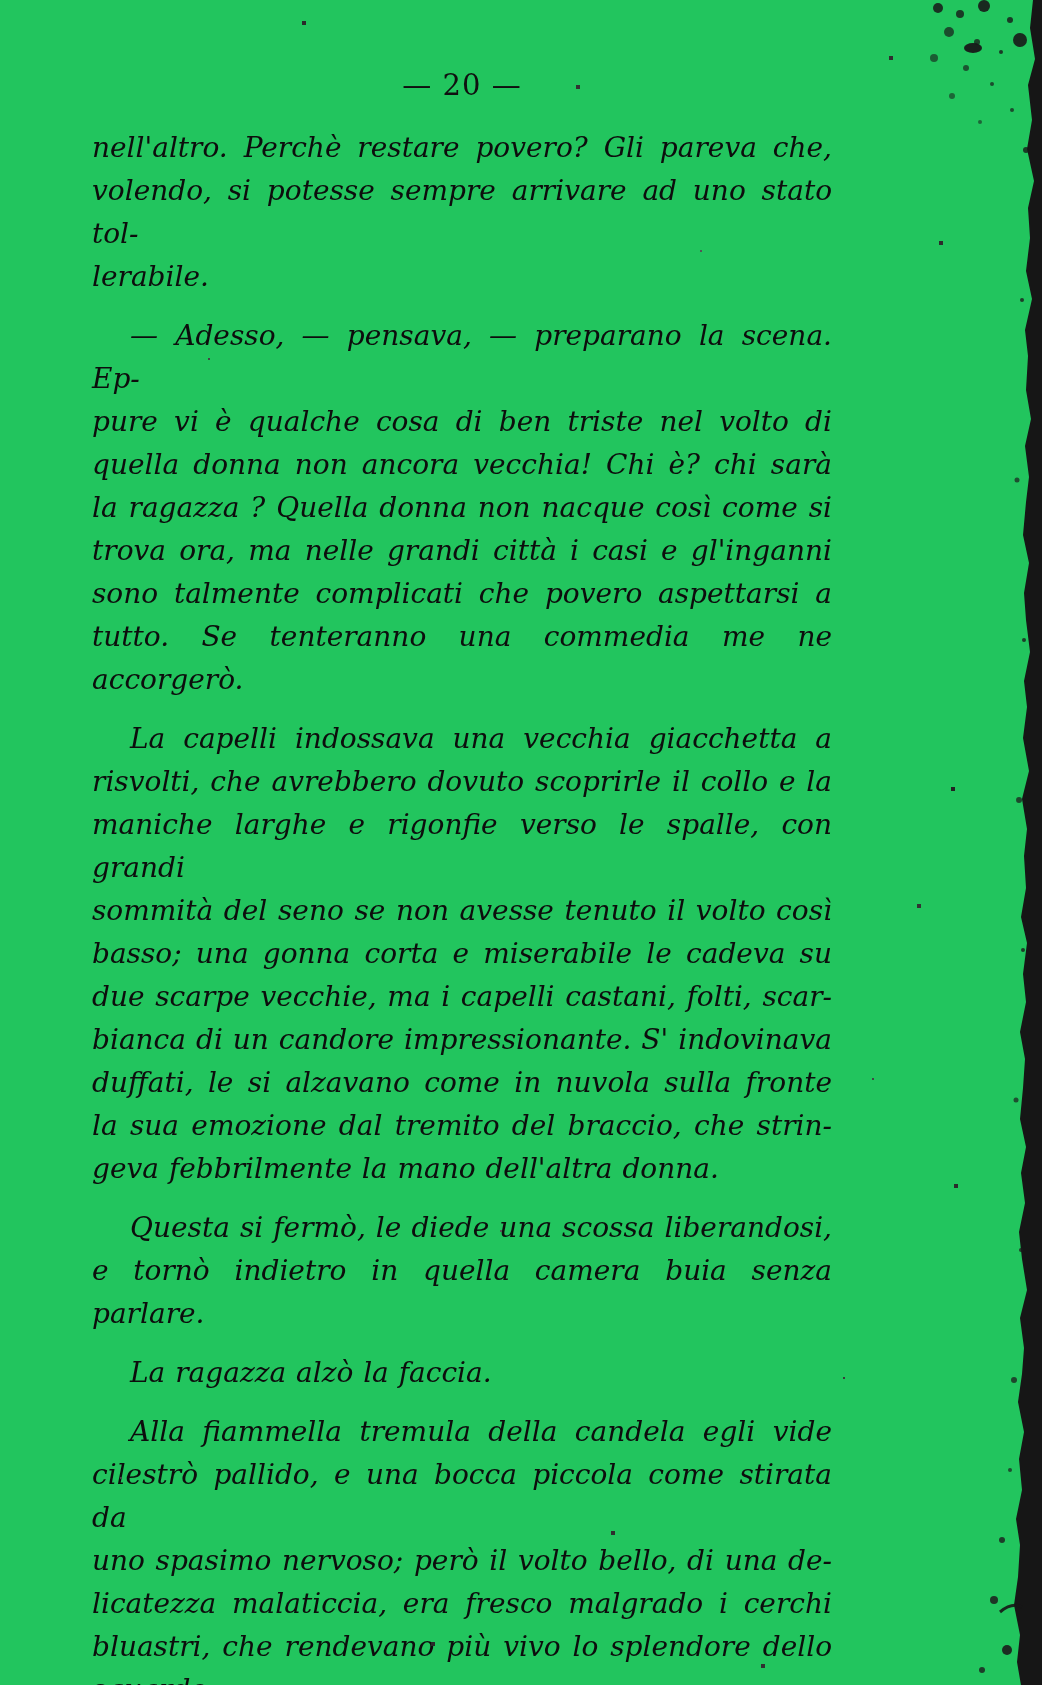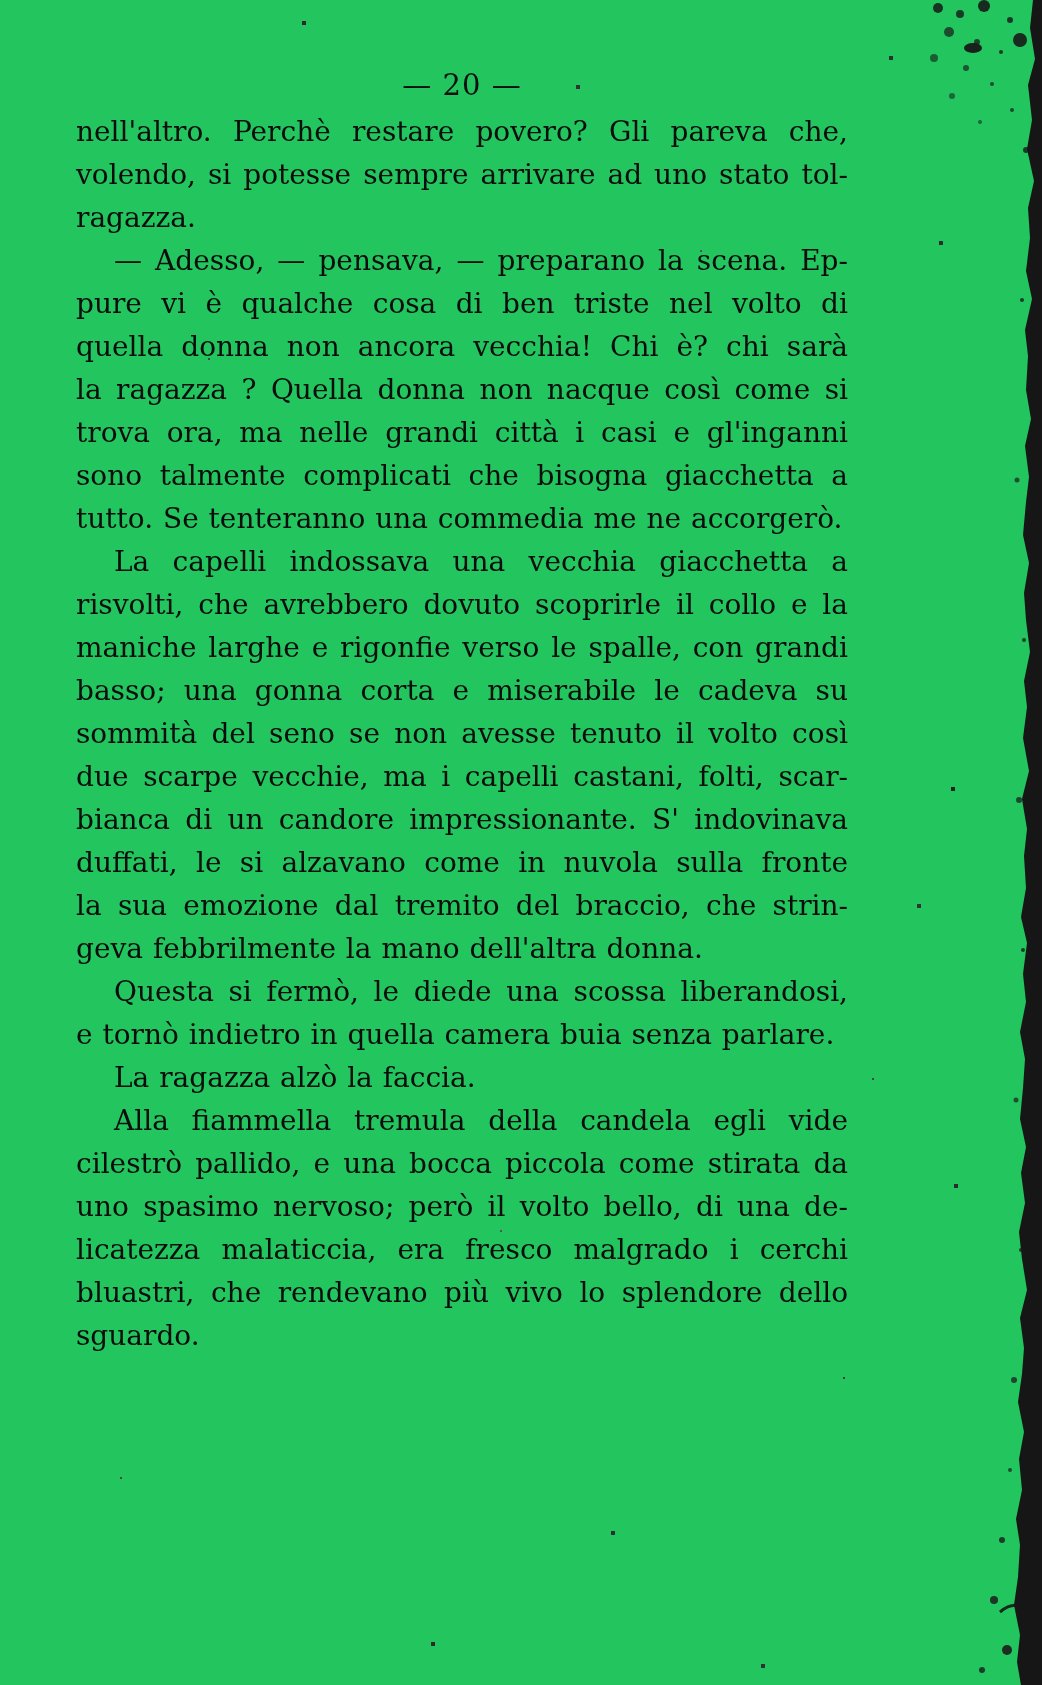--- a/index.html
+++ b/index.html
@@ -23,21 +23,21 @@
     letter-spacing: 1px;
     color: #101010;
   }
   .text-block {
     position: absolute;
     top: 110px; left: 76px; width: 772px;
     font-size: 28px;
     line-height: 43px;
     color: #0d0d0d;
   }
-  .paragraph { margin: 0; }
+  .paragraph { margin: 16px; font-style: italic; }
   .line {
     text-align: justify;
     text-align-last: justify;
     word-spacing: 1px;
   }
   .line.last { text-align-last: left; }
   .paragraph.indent .line.first { text-indent: 38px; }
 
   
   .specks {
@@ -71,37 +71,37 @@
 <body>
 
 <div class="page">
 
   <div class="page-number">— 20 —</div>
 
   <div class="text-block">
       <div class="paragraph">
         <div class="line first">nell'altro. Perchè restare povero? Gli pareva che,</div>
         <div class="line">volendo, si potesse sempre arrivare ad uno stato tol-</div>
-        <div class="line last">ragazza.</div>
+        <div class="line last">lerabile.</div>
       </div>
       <div class="paragraph indent">
         <div class="line first">— Adesso, — pensava, — preparano la scena. Ep-</div>
         <div class="line">pure vi è qualche cosa di ben triste nel volto di</div>
         <div class="line">quella donna non ancora vecchia! Chi è? chi sarà</div>
         <div class="line">la ragazza ? Quella donna non nacque così come si</div>
         <div class="line">trova ora, ma nelle grandi città i casi e gl'inganni</div>
-        <div class="line">sono talmente complicati che bisogna giacchetta a</div>
+        <div class="line">sono talmente complicati che povero aspettarsi a</div>
         <div class="line last">tutto. Se tenteranno una commedia me ne accorgerò.</div>
       </div>
       <div class="paragraph indent">
         <div class="line first">La capelli indossava una vecchia giacchetta a</div>
         <div class="line">risvolti, che avrebbero dovuto scoprirle il collo e la</div>
         <div class="line">maniche larghe e rigonfie verso le spalle, con grandi</div>
+        <div class="line">sommità del seno se non avesse tenuto il volto così</div>
         <div class="line">basso; una gonna corta e miserabile le cadeva su</div>
-        <div class="line">sommità del seno se non avesse tenuto il volto così</div>
         <div class="line">due scarpe vecchie, ma i capelli castani, folti, scar-</div>
         <div class="line">bianca di un candore impressionante. S' indovinava</div>
         <div class="line">duffati, le si alzavano come in nuvola sulla fronte</div>
         <div class="line">la sua emozione dal tremito del braccio, che strin-</div>
         <div class="line last">geva febbrilmente la mano dell'altra donna.</div>
       </div>
       <div class="paragraph indent">
         <div class="line first">Questa si fermò, le diede una scossa liberandosi,</div>
         <div class="line last">e tornò indietro in quella camera buia senza parlare.</div>
       </div>

